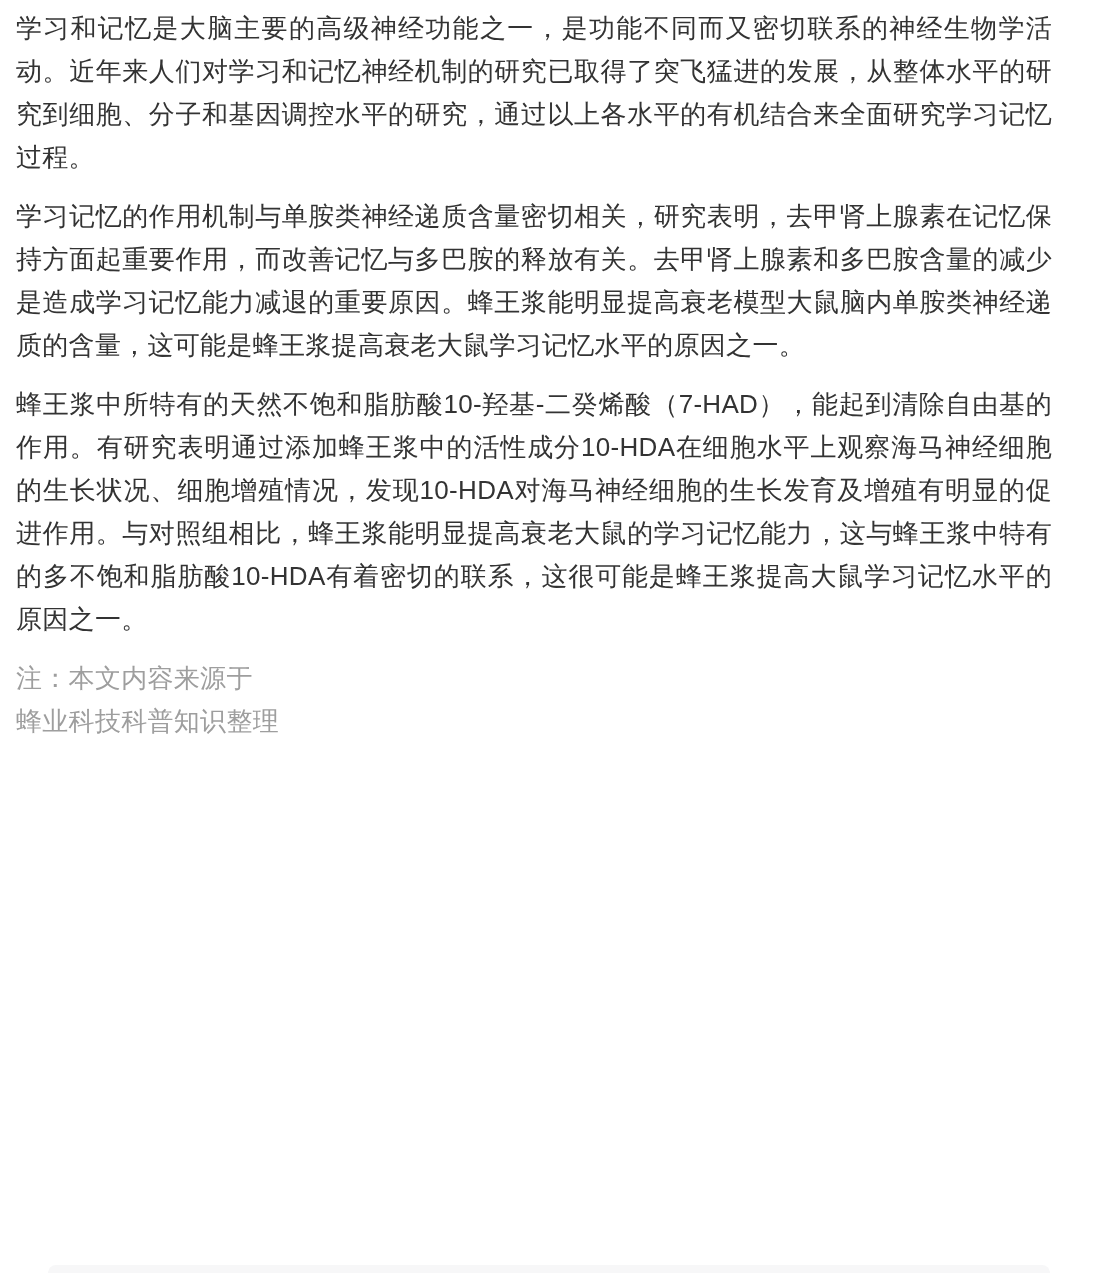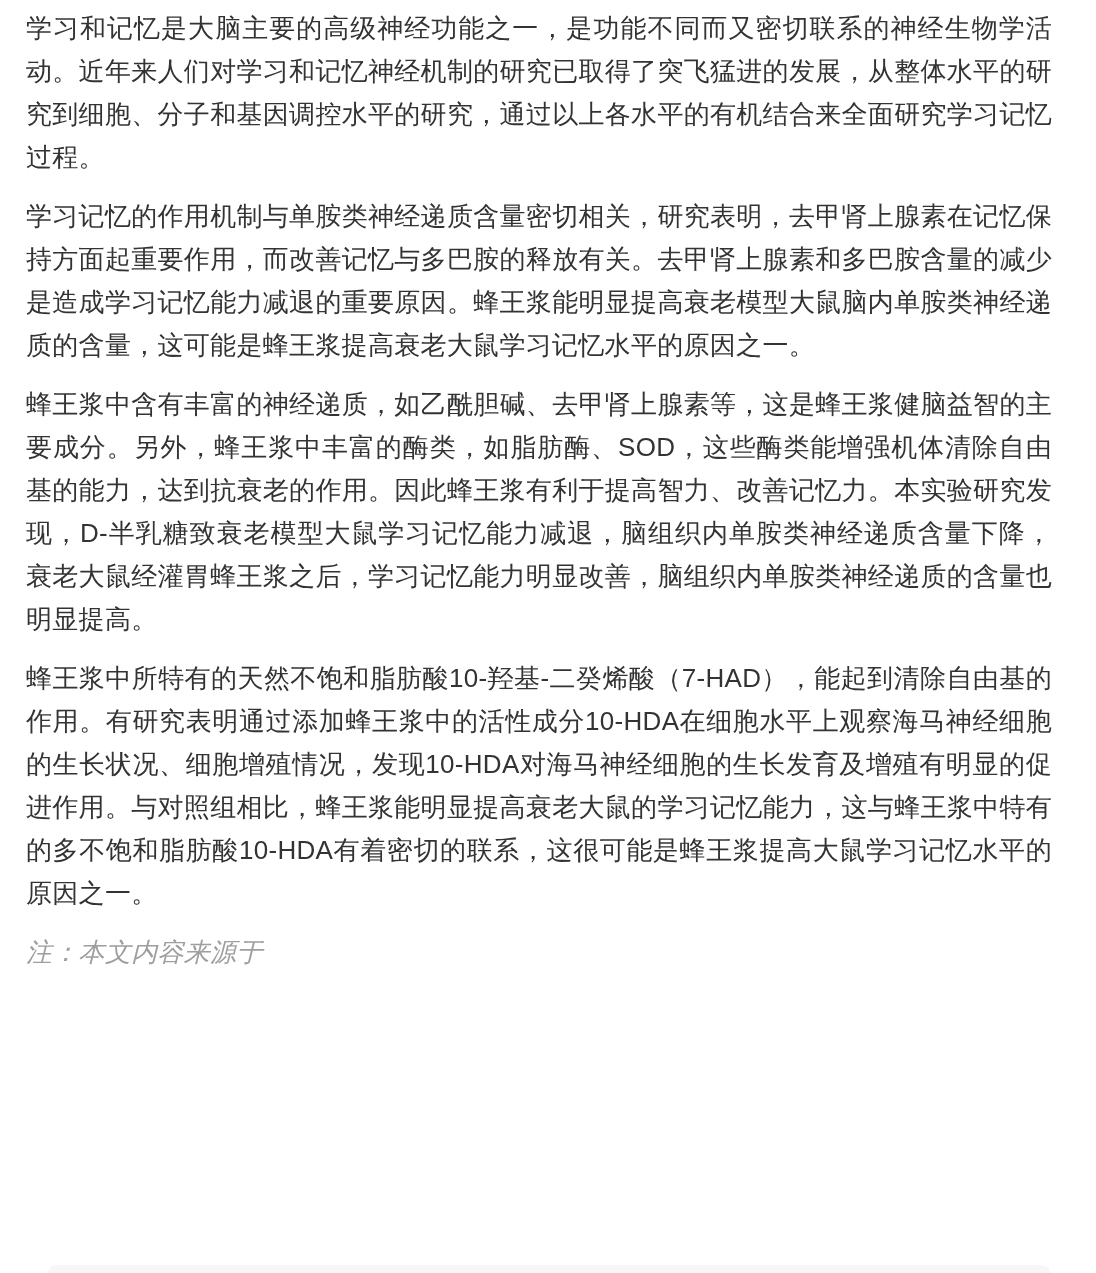--- a/index.html
+++ b/index.html
@@ -8,60 +8,59 @@
     background: #ffffff;
   }
   body {
     width: 1096px;
     height: 1273px;
     overflow: hidden;
     position: relative;
     font-family: "Liberation Sans", "DejaVu Sans", sans-serif;
   }
   .content {
-    padding: 7px 44px 0 26px;
+    padding: 7px 44px 0 16px;
   }
   .para {
     margin: 0 0 16px 0;
     font-size: 26px;
     line-height: 43px;
     color: #333333;
     text-align: justify;
     text-justify: inter-ideograph;
     letter-spacing: 0.3px;
     word-break: break-all;
   }
   .note {
     margin-top: 0;
     font-size: 26px;
     line-height: 43px;
     color: #9e9e9e;
     letter-spacing: 0.3px;
   }
   .note-line {
     white-space: nowrap;
-    font-style: italic;
   }
   .bottom-band {
     position: absolute;
     left: 48px;
     right: 46px;
     bottom: 0;
     height: 8px;
     background: #f7f7f8;
     border-radius: 10px 10px 0 0;
   }
 </style>
 </head>
 <body>
 
 <div class="content">
   <p class="para">学习和记忆是大脑主要的高级神经功能之一，是功能不同而又密切联系的神经生物学活动。近年来人们对学习和记忆神经机制的研究已取得了突飞猛进的发展，从整体水平的研究到细胞、分子和基因调控水平的研究，通过以上各水平的有机结合来全面研究学习记忆过程。</p>
   <p class="para">学习记忆的作用机制与单胺类神经递质含量密切相关，研究表明，去甲肾上腺素在记忆保持方面起重要作用，而改善记忆与多巴胺的释放有关。去甲肾上腺素和多巴胺含量的减少是造成学习记忆能力减退的重要原因。蜂王浆能明显提高衰老模型大鼠脑内单胺类神经递质的含量，这可能是蜂王浆提高衰老大鼠学习记忆水平的原因之一。</p>
-  <p class="para">蜂王浆中含有丰富的神经递质，如乙酰胆碱、去甲肾上腺素等，这是蜂王浆健脑益智的主要成分。另外，蜂王浆中丰富的酶类，如脂肪酶、SOD，这些酶类能增强机体清除自由基的能力，达到抗衰老的作用。因此蜂王浆有利于提高智力、改善记忆力。本实验研究发现，D-半乳糖致衰老模型大鼠学习记忆能力减退，脑组织内单胺类神经递质含量下降，衰老大鼠经灌胃蜂王浆之后，学习记忆能力明显改善，脑组织内单胺类神经递质的含量也明显提高。</p>
   <p class="para">蜂王浆中所特有的天然不饱和脂肪酸10-羟基-二癸烯酸（7-HAD），能起到清除自由基的作用。有研究表明通过添加蜂王浆中的活性成分10-HDA在细胞水平上观察海马神经细胞的生长状况、细胞增殖情况，发现10-HDA对海马神经细胞的生长发育及增殖有明显的促进作用。与对照组相比，蜂王浆能明显提高衰老大鼠的学习记忆能力，这与蜂王浆中特有的多不饱和脂肪酸10-HDA有着密切的联系，这很可能是蜂王浆提高大鼠学习记忆水平的原因之一。</p>
 
   <div class="note">
     <div class="note-line">注：本文内容来源于</div>
+    <div class="note-line">蜂业科技科普知识整理</div>
   </div>
 </div>
 
 <div class="bottom-band"></div>
 
 </body></html>

